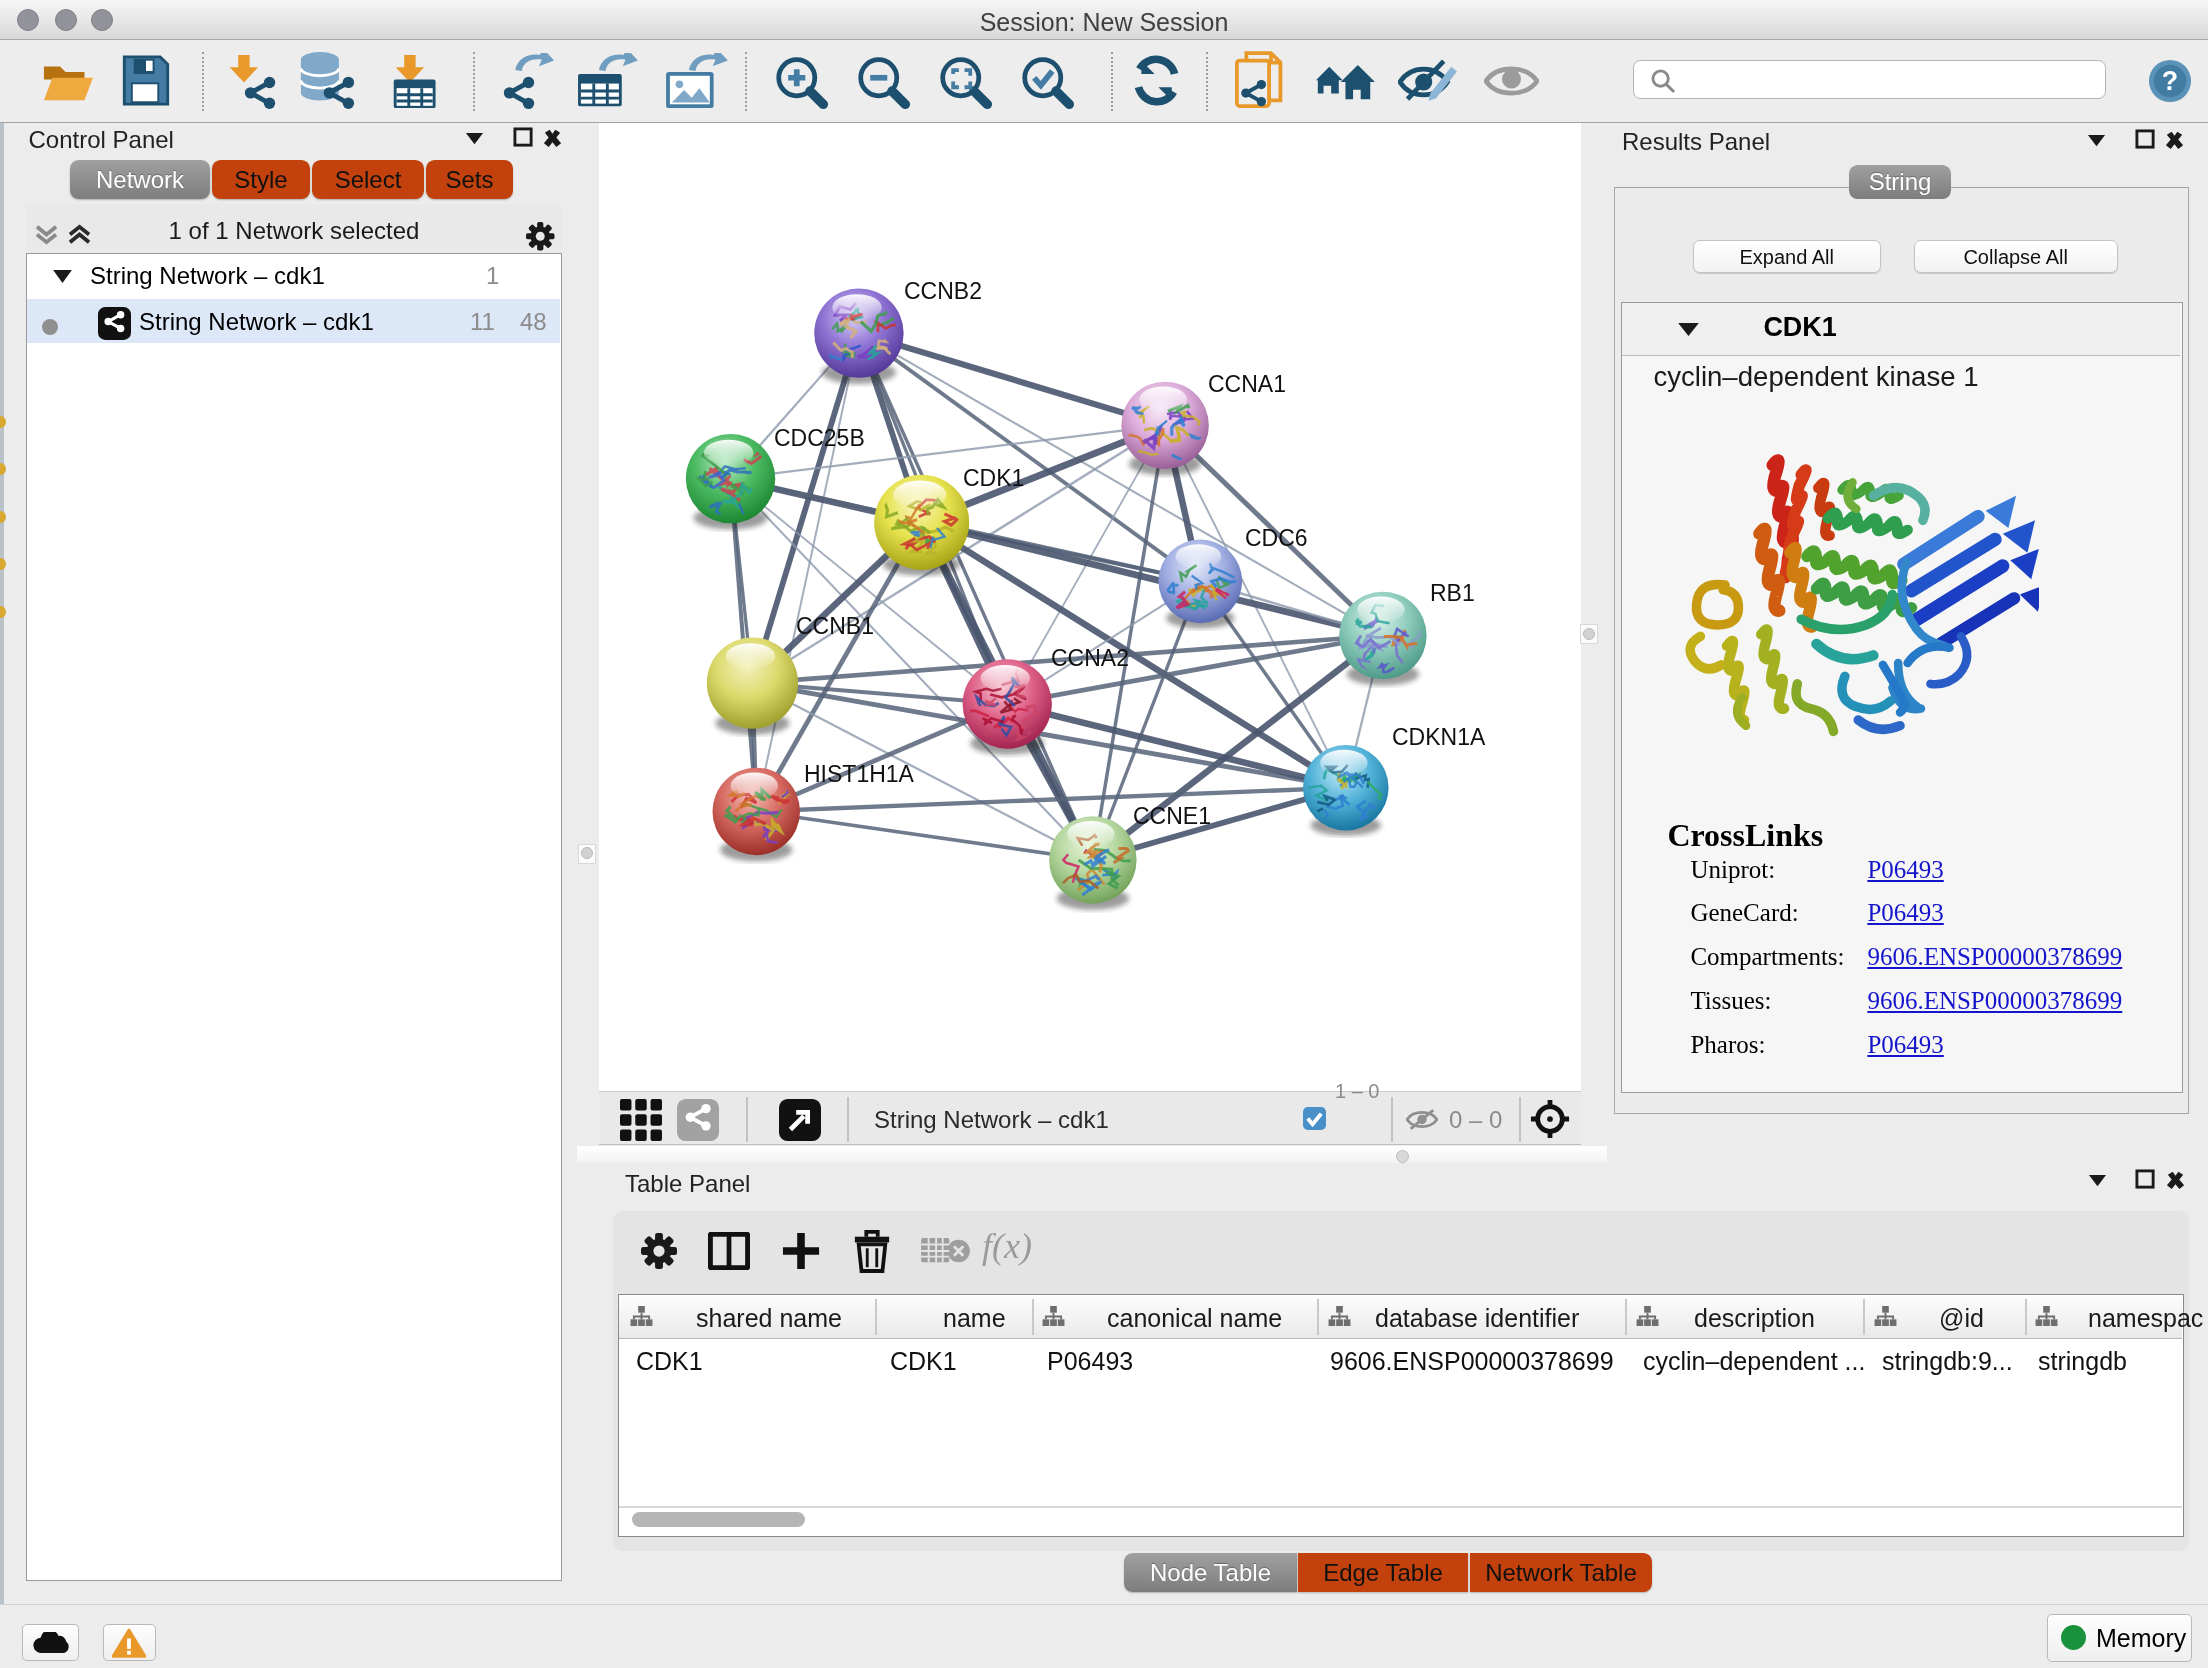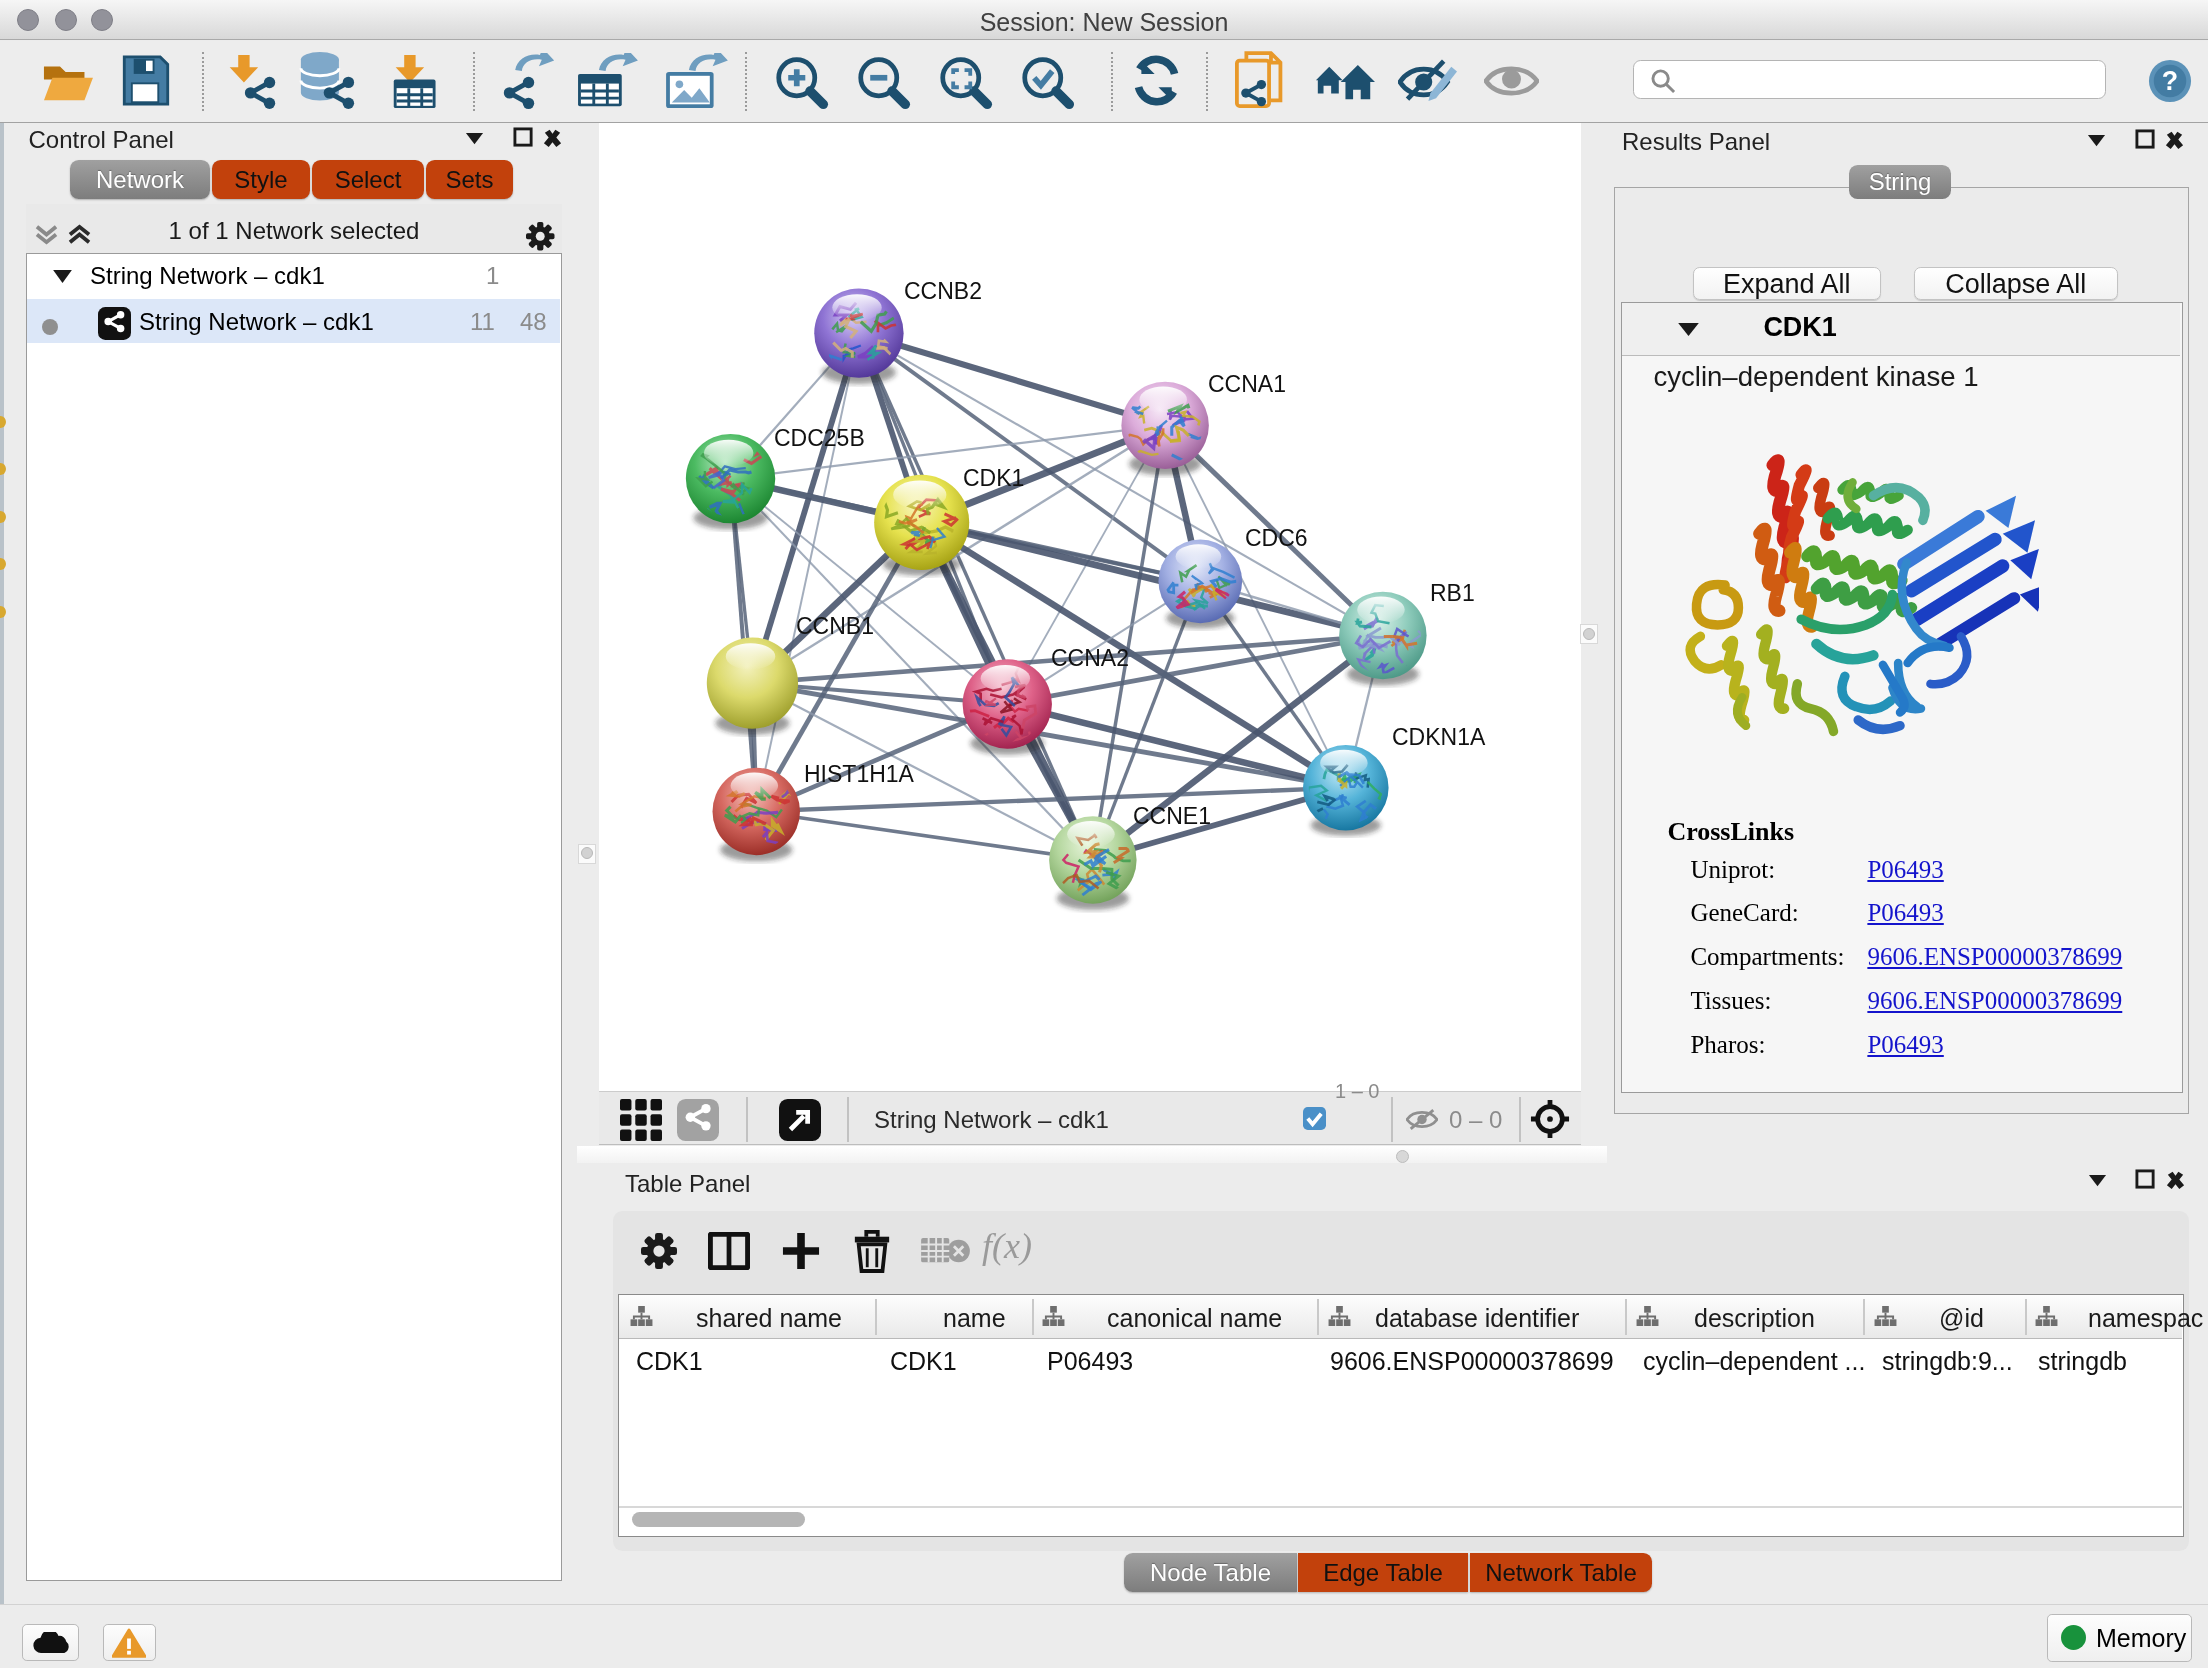--- a/index.html
+++ b/index.html
@@ -16,21 +16,21 @@
 .ctrlbar{left:26px;top:204px;width:536px;height:49px;background:#e9e9e9;}
 .list{left:26px;top:253px;width:536px;height:1328px;background:#fff;border:1.9px solid #9a9a9a;}
 .row2{left:0px;top:45px;width:533px;height:44px;background:#dce7f8;}
 .num{color:#8b8b8b;}
 .canvas{left:599px;top:123px;width:982px;height:968px;background:#fff;}
 .netbar{left:599px;top:1091px;width:982px;height:54px;background:#e9e9e9;border-top:1px solid #cccccc;border-bottom:1px solid #bdbdbd;}
 .splitbar{left:577px;top:1146px;width:1631px;height:17px;background:linear-gradient(#ffffff,#f2f2f2);}
 .respanel{left:1607px;top:123px;width:601px;height:1041px;background:#ececec;}
 .resbox{left:6.7px;top:64px;width:575px;height:927px;background:#ebebeb;border:1.9px solid #a5a5a5;}
 .secbox{left:6.7px;top:114px;width:562px;height:791px;background:#f6f6f6;border:1.9px solid #9a9a9a;}
-.btn{position:absolute;background:linear-gradient(#ffffff,#f2f2f2);border:1px solid #c3c3c3;border-radius:6.7px;text-align:center;font-size:27px;color:#111;box-shadow:0 1px 1px rgba(0,0,0,0.15);margin-top:27px;}
+.btn{position:absolute;background:linear-gradient(#ffffff,#f2f2f2);border:1px solid #c3c3c3;border-radius:6.7px;text-align:center;font-size:20px;color:#111;box-shadow:0 1px 1px rgba(0,0,0,0.15);}
 .serif{font-family:"Liberation Serif",serif;}
 .link{color:#1414cc;text-decoration:underline;}
 .tpanel{left:613px;top:1211px;width:1576px;height:340px;background:#e4e4e4;border-radius:9.5px;}
 .table{left:618px;top:1294px;width:1566px;height:243px;background:#fff;border:1.9px solid #8a8a8a;}
 .thead{left:0;top:0;width:1563px;height:44px;background:linear-gradient(#fdfdfd,#e9e9e9);border-bottom:1.9px solid #b9b9b9;}
 .tsep{position:absolute;top:3.8px;width:1.9px;height:36px;background:#c9c9c9;}
 .hlabel{position:absolute;top:8.6px;font-size:25px;color:#1a1a1a;}
 .cell{position:absolute;top:52px;font-size:25px;color:#111;}
 .statusbar{left:0;top:1604px;width:2208px;height:65px;background:#ececec;border-top:1.9px solid #d2d2d2;}
 .sbtn{position:absolute;background:linear-gradient(#fdfdfd,#efefef);border:1.9px solid #b9b9b9;border-radius:4.8px;}
@@ -800,21 +800,21 @@
             <path d="M354,88 l34,-14 -8,34 z" fill="#2255cc" stroke="none"></path>
             <path d="M264,178 L354,122" stroke="#1a3fc4" stroke-width="14"></path>
             <path d="M362,116 l30,-12 -8,32 z" fill="#1a3fc4" stroke="none"></path>
             <path d="M288,204 L366,156" stroke="#1733b8" stroke-width="13"></path>
             <path d="M372,152 l26,-10 -7,28 z" fill="#1733b8" stroke="none"></path>
             <path d="M253,118 q-14,36 10,70 q10,14 30,18" stroke="#3388cc" stroke-width="9"></path>
             <path d="M298,208 q-28,-6 -44,16" stroke="#2579c8" stroke-width="9"></path>
             <path d="M310,196 q14,22 -2,40 q-12,12 -30,10" stroke="#2a5cc8" stroke-width="9"></path>
           </g>
         </svg>
-        <div class="abs serif" style="left:45px;top:514px;font-size:26px;font-weight:bold;">CrossLinks</div>
+        <div class="abs serif" style="left:45px;top:514px;font-size:32px;font-weight:bold;">CrossLinks</div>
         <div class="abs serif" style="left:68px;top:553px;font-size:25px;">Uniprot:</div>
         <div class="abs serif link" style="left:245px;top:553px;font-size:25px;">P06493</div>
         <div class="abs serif" style="left:68px;top:596px;font-size:25px;">GeneCard:</div>
         <div class="abs serif link" style="left:245px;top:596px;font-size:25px;">P06493</div>
         <div class="abs serif" style="left:68px;top:640px;font-size:25px;">Compartments:</div>
         <div class="abs serif link" style="left:245px;top:640px;font-size:25px;">9606.ENSP00000378699</div>
         <div class="abs serif" style="left:68px;top:684px;font-size:25px;">Tissues:</div>
         <div class="abs serif link" style="left:245px;top:684px;font-size:25px;">9606.ENSP00000378699</div>
         <div class="abs serif" style="left:68px;top:728px;font-size:25px;">Pharos:</div>
         <div class="abs serif link" style="left:245px;top:728px;font-size:25px;">P06493</div>

